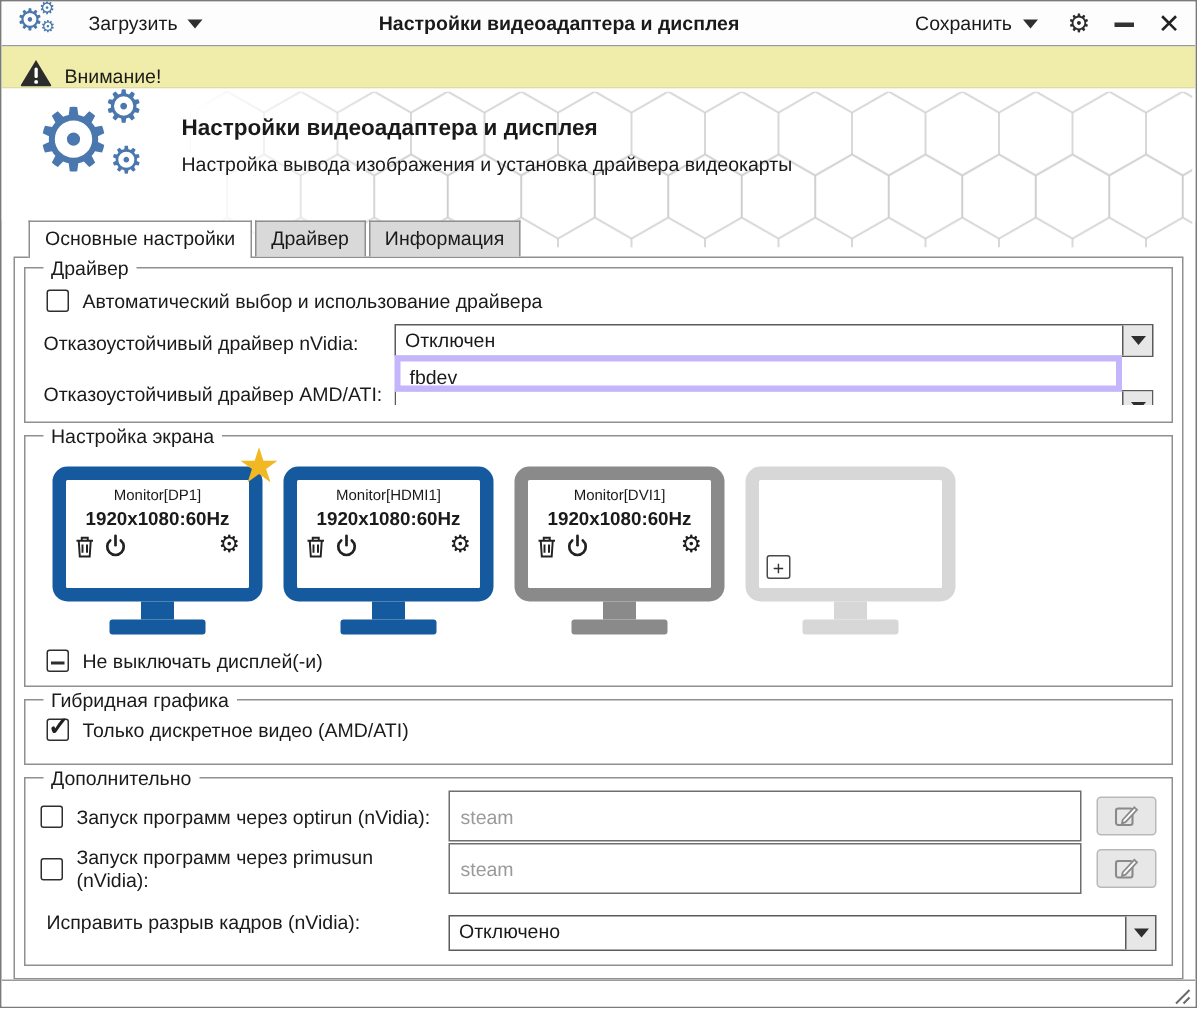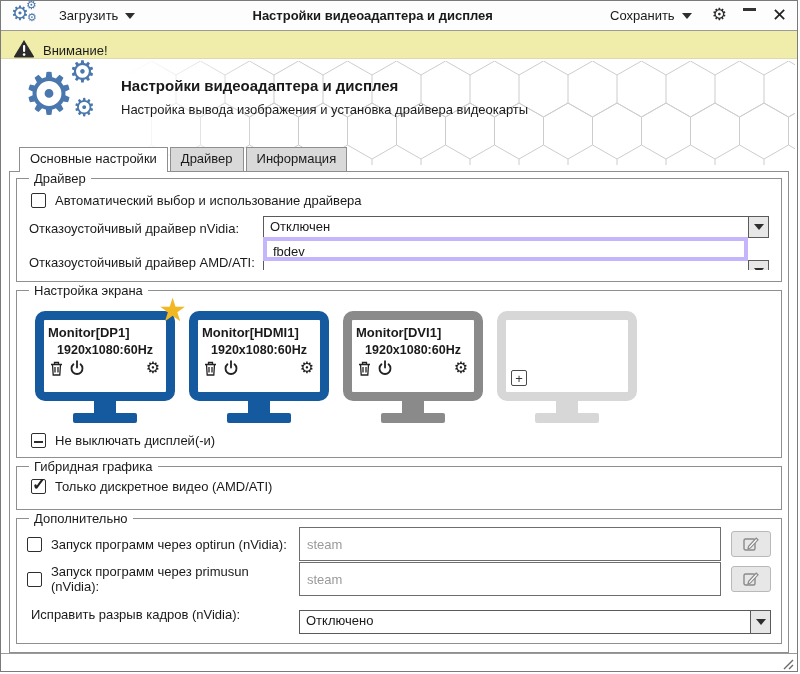--- a/index.html
+++ b/index.html
@@ -11,21 +11,21 @@
   }
   
   .titlebar{height:30px;display:flex;align-items:center;padding:0 10px;border-bottom:1px solid #9a9a9a;background:#fdfdfd;}
   .appicon{position:relative;width:30px;height:24px;color:#4a77ad;margin-right:14px;}
   .appicon .g1{position:absolute;left:0;top:-3px;font-size:20px;}
   .appicon .g2{position:absolute;left:15px;top:-6px;font-size:12px;}
   .appicon .g3{position:absolute;left:16px;top:7px;font-size:11px;}
   .tb-btn{display:flex;align-items:center;gap:7px;cursor:default;padding:2px 4px;}
   .arrow-down{width:0;height:0;border-left:5px solid transparent;border-right:5px solid transparent;border-top:6px solid #2e2e2e;display:inline-block;}
   .tb-title{flex:1;text-align:center;font-weight:600;}
-  .tb-right{display:flex;align-items:flex-start;gap:16px;}
+  .tb-right{display:flex;align-items:center;gap:16px;}
   .tb-gear{font-size:17px;color:#2b2b2b;line-height:1;}
   .tb-min{display:inline-block;width:13px;border-top:3px solid #333;margin-top:2px;}
   .tb-close{font-size:18px;line-height:1;color:#222;}
   
   .warnbar{height:28px;background:#efeda9;border-bottom:1px solid #dddab0;display:flex;align-items:flex-end;padding:0 12px;gap:8px;}
   .warn-icon{width:22px;height:19px;}
   
   .header{height:88px;position:relative;background:#fff;overflow:visible;}
   .hexwrap{position:absolute;left:126px;top:2px;width:668px;height:104px;z-index:0;}
   .hexfade{position:absolute;left:126px;top:2px;width:140px;height:104px;z-index:1;background:linear-gradient(90deg,#fff 0%,rgba(255,255,255,0) 100%);}
@@ -63,21 +63,21 @@
   .dd-list{position:absolute;left:236px;right:23px;top:21px;height:24px;border:4px solid #c4b5fd;background:#fff;z-index:5;}
   .dd-item{padding:3px 6px;font-size:13px;}
   .combo-amd-clip{position:absolute;left:236px;right:2px;top:44px;height:10px;overflow:hidden;z-index:4;}
   
   .group-screen{height:168px;}
   .monitors{display:flex;gap:14px;padding:12px 8px 0;}
   .monitor{width:140px;position:relative;}
   .mon-screen{border:9px solid #155a9e;border-radius:10px;background:#fff;height:90px;padding:5px 4px 0;}
   .monitor.gray .mon-screen{border-color:#8a8a8a;}
   .monitor.ghost .mon-screen{border-color:#d7d7d7;position:relative;}
-  .mon-name{font-weight:bold;font-size:13px;white-space:nowrap;}
+  .mon-name{font-weight:normal;font-size:10px;text-align:center;white-space:nowrap;}
   .mon-mode{font-size:12.5px;text-align:center;white-space:nowrap;margin-top:3px;font-weight:bold;}
   .mon-icons{display:flex;align-items:center;gap:6px;padding:3px 2px 0;}
   .mon-icons .sp{flex:1;}
   .mon-gear{font-size:16px;line-height:1;color:#1c1c1c;}
   .mon-neck{width:22px;height:12px;margin:0 auto;background:#155a9e;}
   .mon-base{width:64px;height:10px;margin:0 auto;background:#155a9e;border-radius:2px;}
   .monitor.gray .mon-neck,.monitor.gray .mon-base{background:#8a8a8a;}
   .monitor.ghost .mon-neck,.monitor.ghost .mon-base{background:#d7d7d7;}
   .star{position:absolute;top:-17px;right:-12px;font-size:32px;color:#f2b824;z-index:3;line-height:1;}
   .plusbox{position:absolute;left:5px;bottom:6px;width:16px;height:16px;border:1.5px solid #4a4a4a;border-radius:2px;color:#333;

